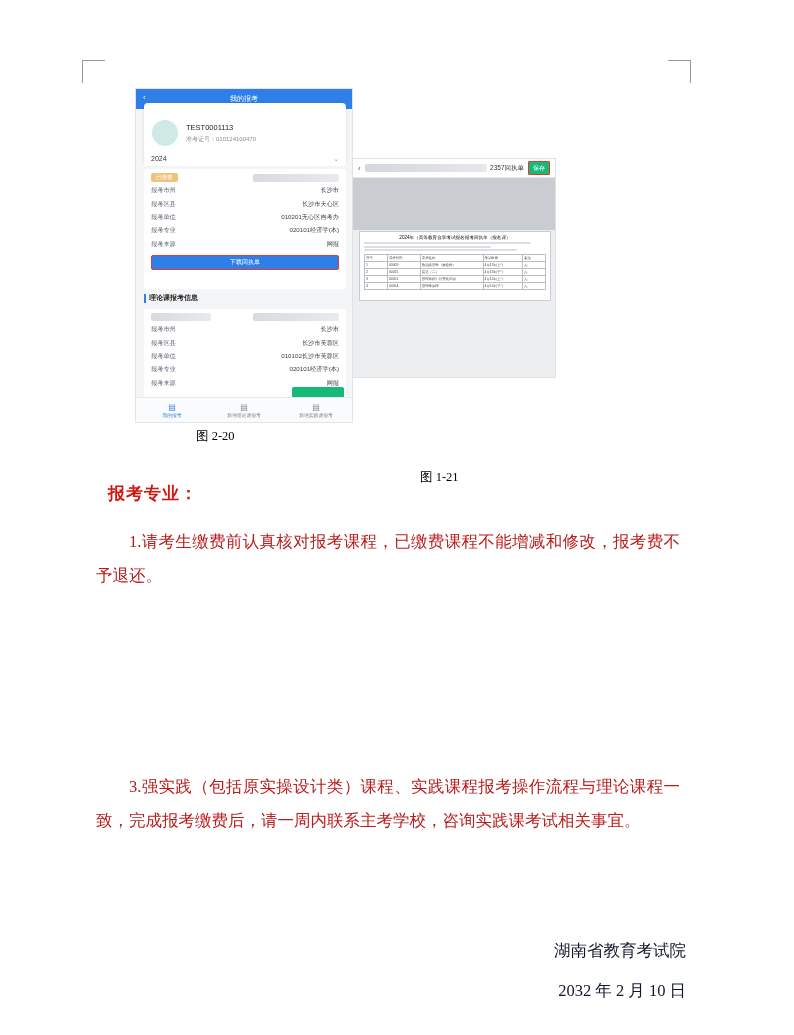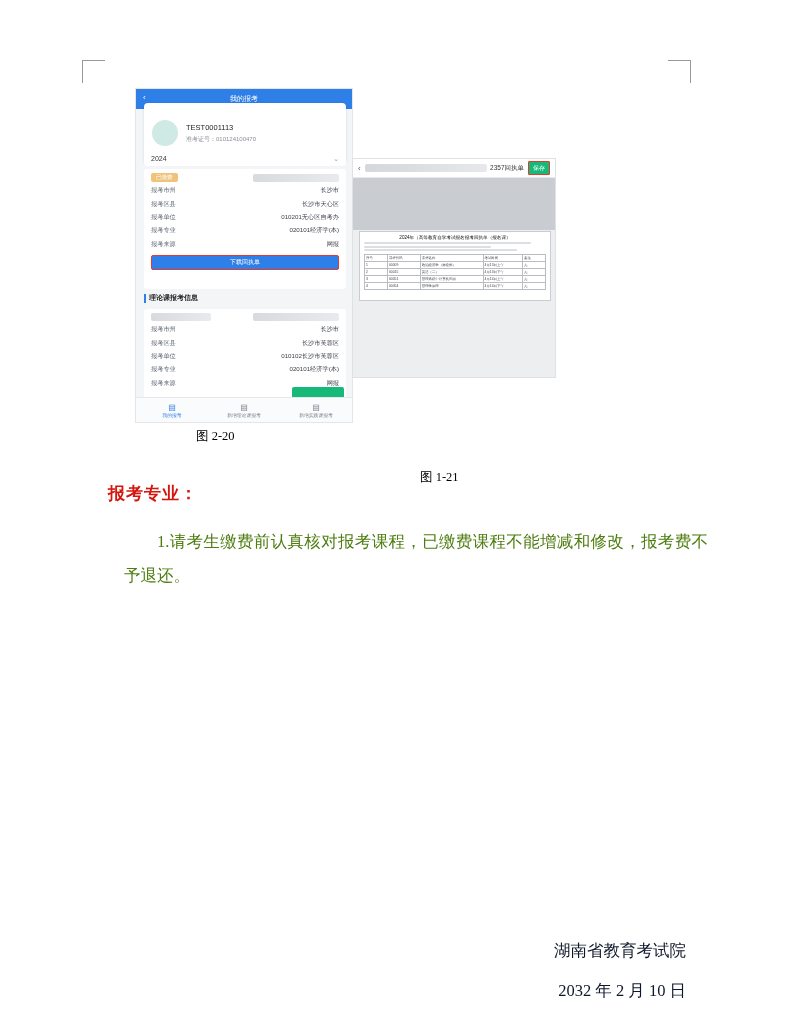--- a/index.html
+++ b/index.html
@@ -309,25 +309,25 @@
     position: absolute;
     left: 108px; top: 482px;
     font-size: 17px;
     font-weight: bold;
     color: #d4160e;
     font-family: "Liberation Serif", serif;
     letter-spacing: 1px;
   }
   .para {
     position: absolute;
-    left: 124px;
+    left: 96px;
     width: 584px;
     font-size: 16.5px;
     line-height: 34px;
-    color: #4d7c0f;
+    color: #b91c1c;
     text-align: justify;
     text-indent: 33px;
     font-family: "Liberation Serif", serif;
   }
   .para.p1 { top: 525px; }
   .para.p2 { top: 605px; }
   .para.p3 { top: 770px; }
 
   .sign {
     position: absolute;
@@ -498,17 +498,18 @@
         </div>
       </div>
     </div>
 
     <div class="fig-cap c2">图 1-21</div>
   </div>
 
   <div class="notice-title">报考专业：</div>
 
   <div class="para p1">1.请考生缴费前认真核对报考课程，已缴费课程不能增减和修改，报考费不予退还。</div>
+  <div class="para p3">3.强实践（包括原实操设计类）课程、实践课程报考操作流程与理论课程一致，完成报考缴费后，请一周内联系主考学校，咨询实践课考试相关事宜。</div>
 
   <div class="sign s1">湖南省教育考试院</div>
   <div class="sign s2">2032 年 2 月 10 日</div>
 
 </div>
 
 </body></html>

